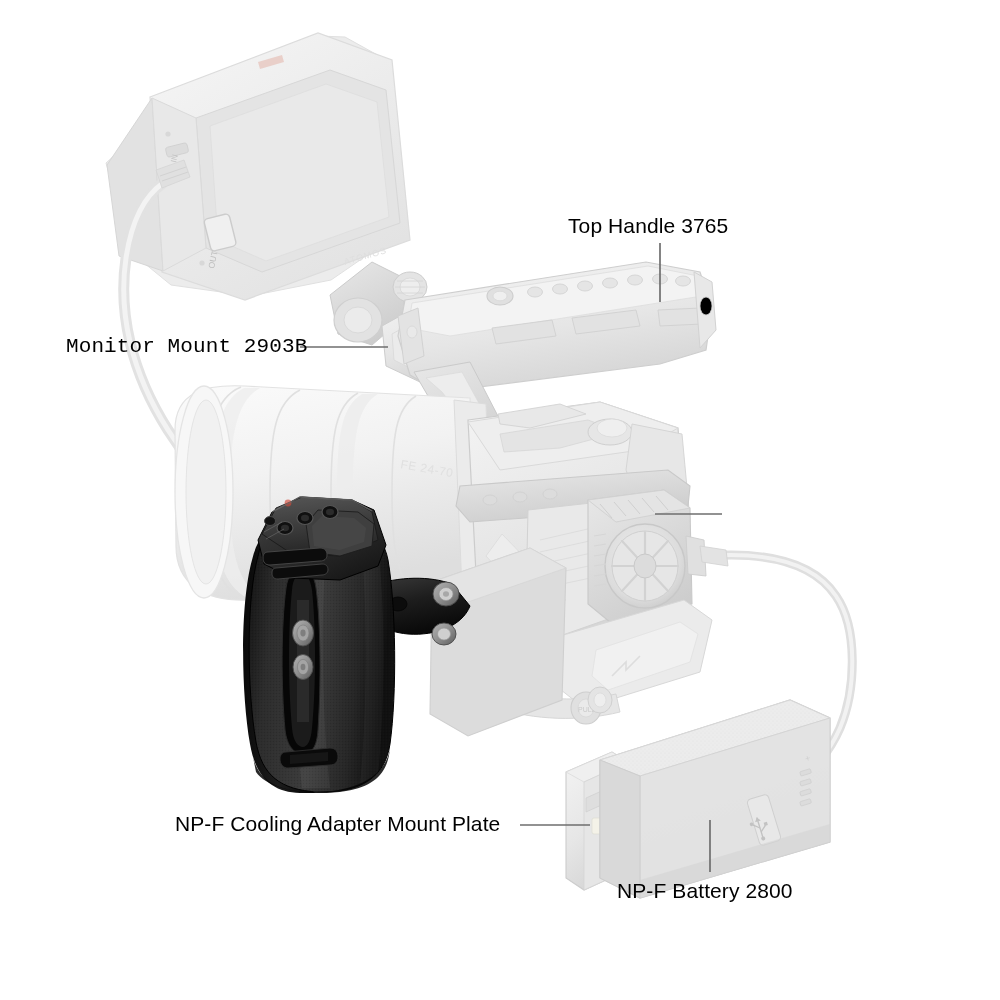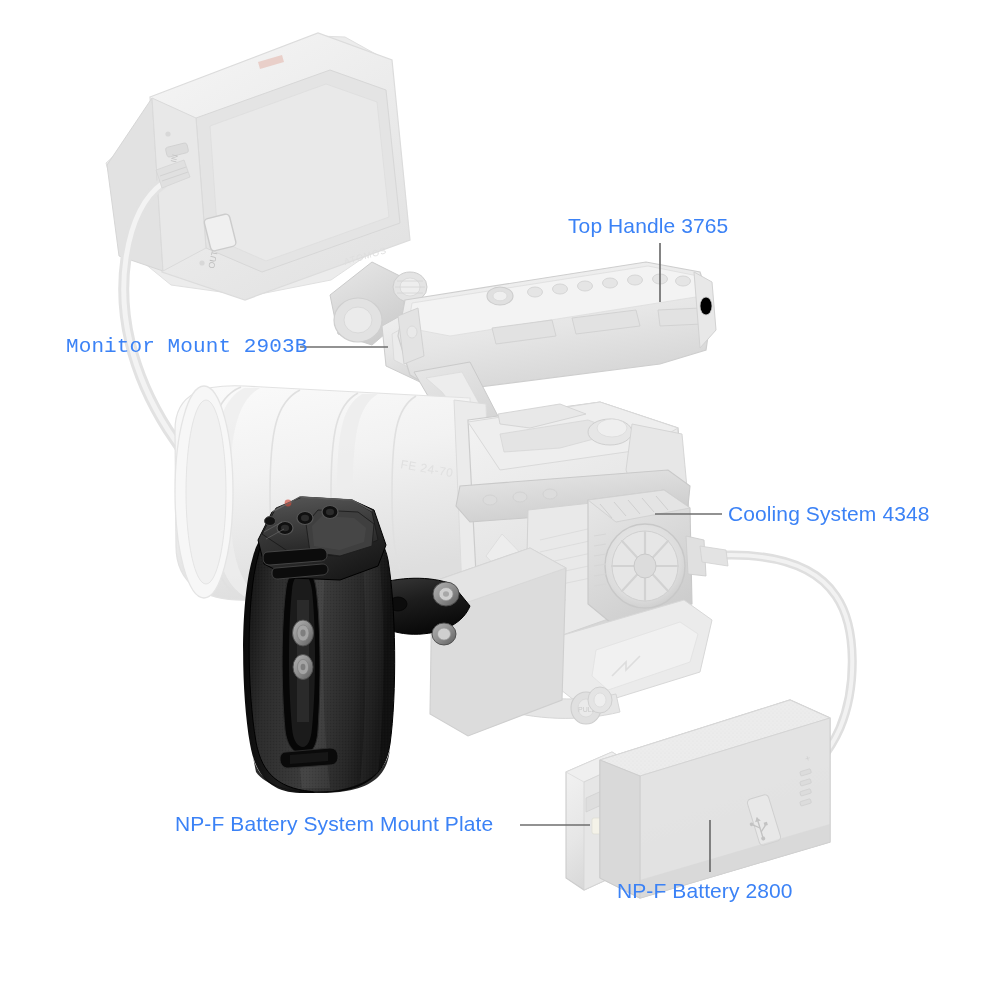--- a/index.html
+++ b/index.html
@@ -20,21 +20,21 @@
   }
   #artwork {
     position: absolute;
     left: 0;
     top: 0;
     width: 1000px;
     height: 1000px;
   }
   .callout {
     position: absolute;
-    color: #3b82f6;
+    color: #000000;
     font-size: 21px;
     line-height: 1;
     white-space: nowrap;
     font-family: "Liberation Sans", "DejaVu Sans", sans-serif;
     letter-spacing: 0.1px;
   }
   #label-top-handle   { left: 568px; top: 215px; }
   #label-monitor      { left: 66px;  top: 336px; font-family: Liberation Mono, monospace; }
   #label-cooling      { left: 728px; top: 503px; }
   #label-mount-plate  { left: 175px; top: 813px; }
@@ -508,19 +508,18 @@
       <line x1="655" y1="514" x2="722" y2="514"></line>
       <line x1="520" y1="825" x2="590" y2="825"></line>
       <line x1="710" y1="820" x2="710" y2="872"></line>
     </g>
   </svg>
 
   <div class="callout" id="label-top-handle">Top Handle 3765</div>
 
   <div class="callout" id="label-monitor">Monitor Mount 2903B</div>
 
-  <div class="callout" id="label-cooling">Cooling System 4348</div>
-
-  <div class="callout" id="label-mount-plate">NP-F Battery System Mount Plate</div>
+
+  <div class="callout" id="label-mount-plate">NP-F Cooling Adapter Mount Plate</div>
 
   <div class="callout" id="label-battery">NP-F Battery 2800</div>
 
 </div>
 
 </body></html>

